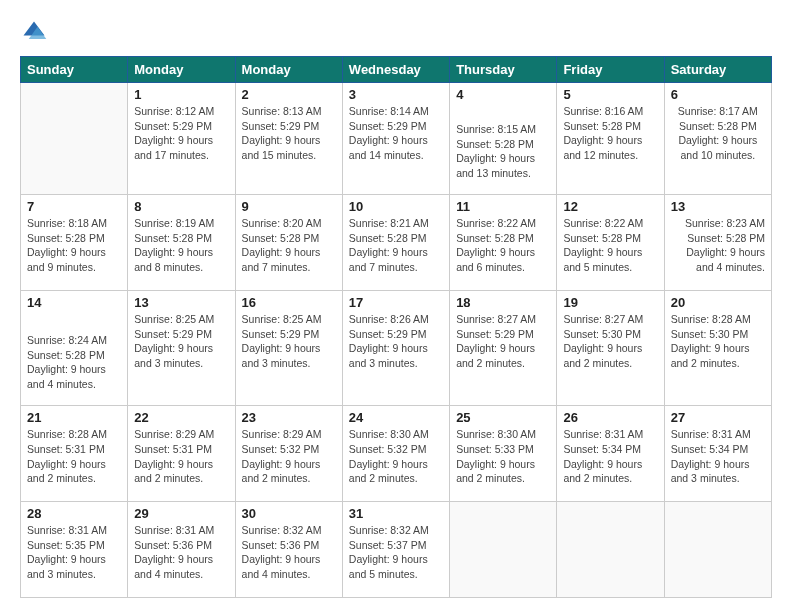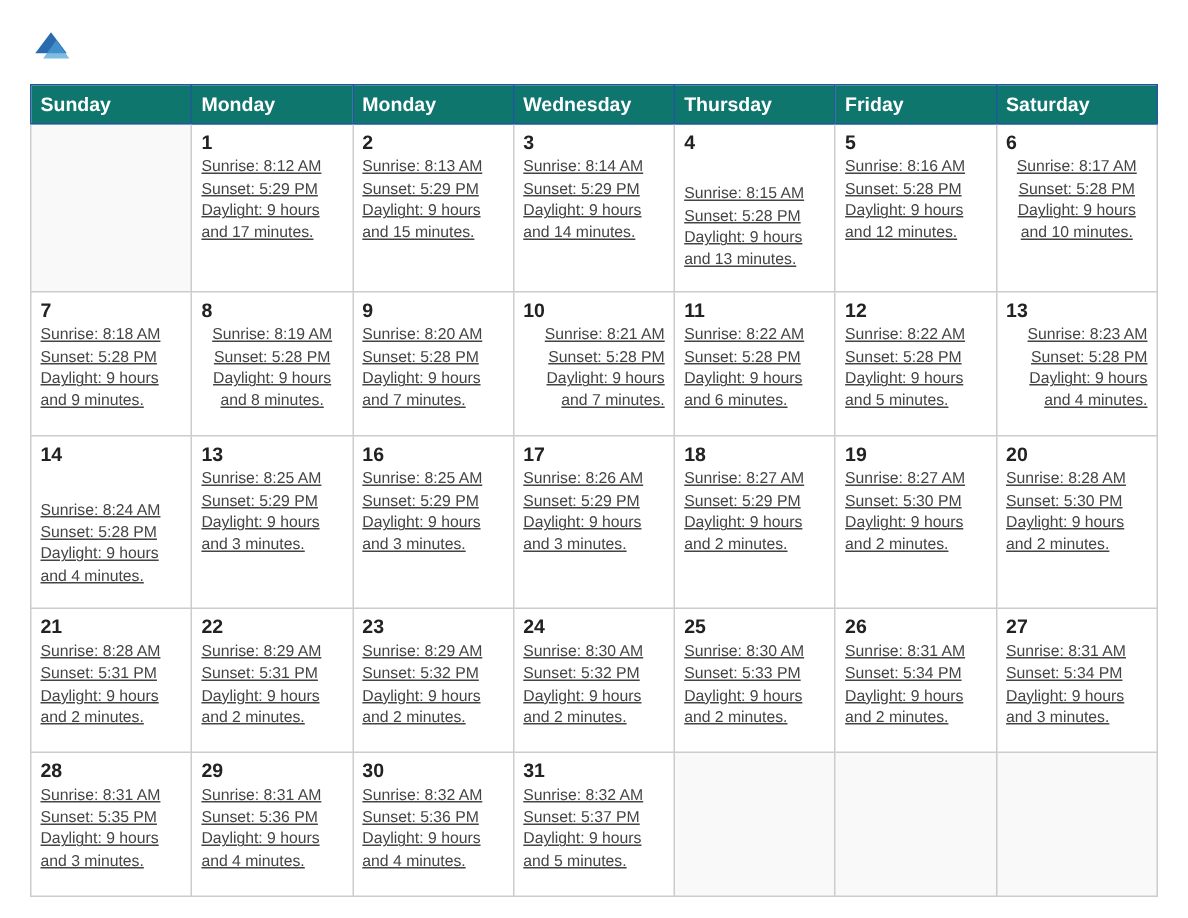--- a/index.html
+++ b/index.html
@@ -82,21 +82,20 @@
       font-size: 13px;
       font-weight: bold;
       color: #222;
       display: block;
       margin-bottom: 2px;
     }
     .day-info {
       font-size: 10.5px;
       color: #444;
       line-height: 1.4;
-      text-decoration: underline;
     }
     .empty {
       background: #f9f9f9;
     }
   </style>
 </head>
 <body>
 
 <div class="page">
   <div class="header">
@@ -177,35 +176,35 @@
         <tr>
           <td>
             <span class="day-number">7</span>
             <div class="day-info" style="white-space: pre-line;">Sunrise: 8:18 AM
 Sunset: 5:28 PM
 Daylight: 9 hours
 and 9 minutes.</div>
           </td>
           <td>
             <span class="day-number">8</span>
-            <div class="day-info" style="white-space: pre-line; text-align: center;">Sunrise: 8:19 AM
+            <div class="day-info" style="white-space: pre-line;">Sunrise: 8:19 AM
 Sunset: 5:28 PM
 Daylight: 9 hours
 and 8 minutes.</div>
           </td>
           <td>
             <span class="day-number">9</span>
             <div class="day-info" style="white-space: pre-line;">Sunrise: 8:20 AM
 Sunset: 5:28 PM
 Daylight: 9 hours
 and 7 minutes.</div>
           </td>
           <td>
             <span class="day-number">10</span>
-            <div class="day-info" style="white-space: pre-line; text-align: right;">Sunrise: 8:21 AM
+            <div class="day-info" style="white-space: pre-line;">Sunrise: 8:21 AM
 Sunset: 5:28 PM
 Daylight: 9 hours
 and 7 minutes.</div>
           </td>
           <td>
             <span class="day-number">11</span>
             <div class="day-info" style="white-space: pre-line;">Sunrise: 8:22 AM
 Sunset: 5:28 PM
 Daylight: 9 hours
 and 6 minutes.</div>

